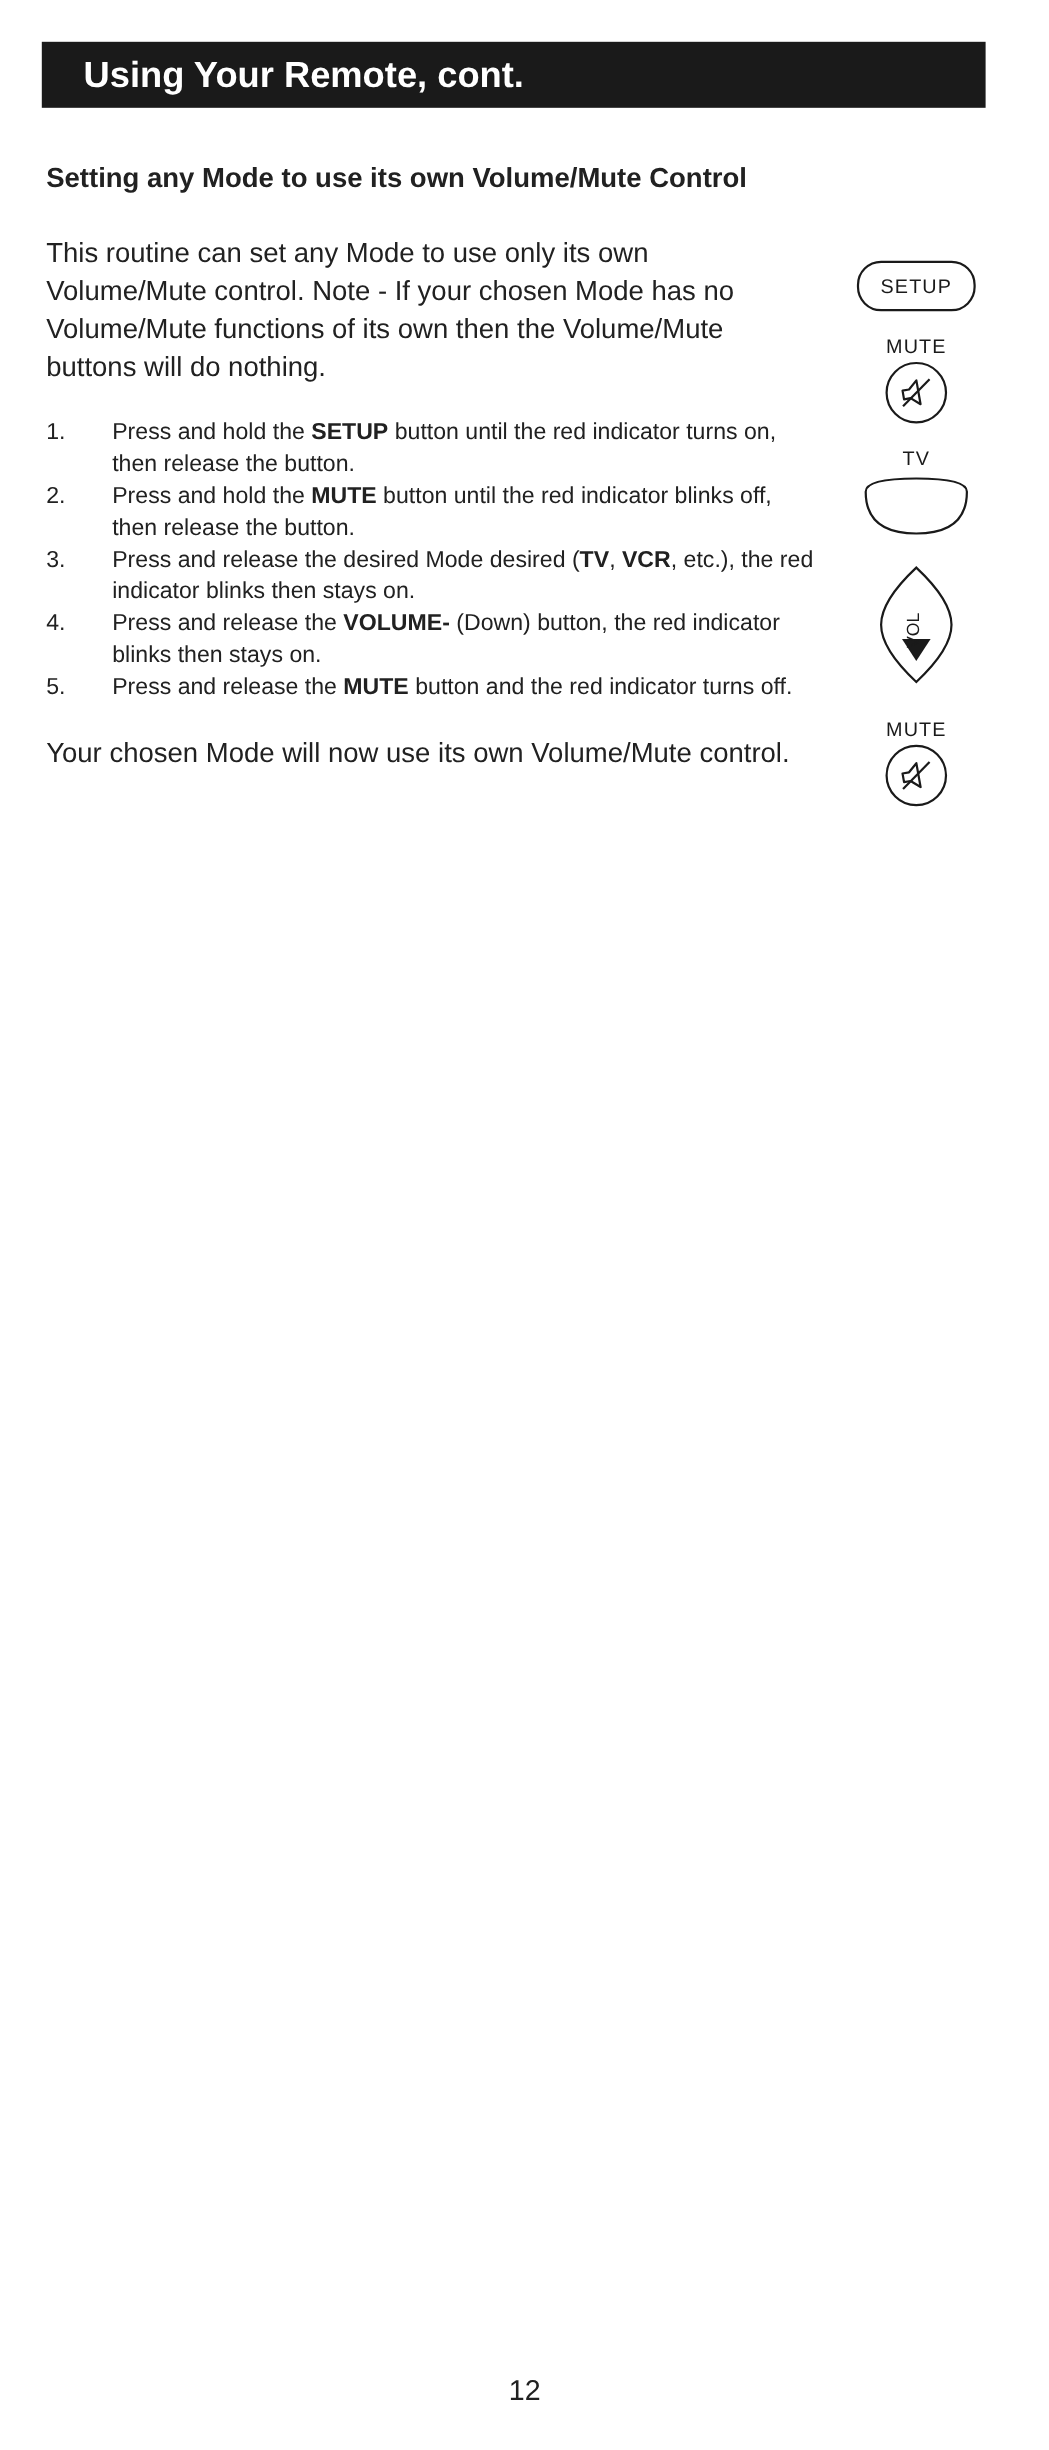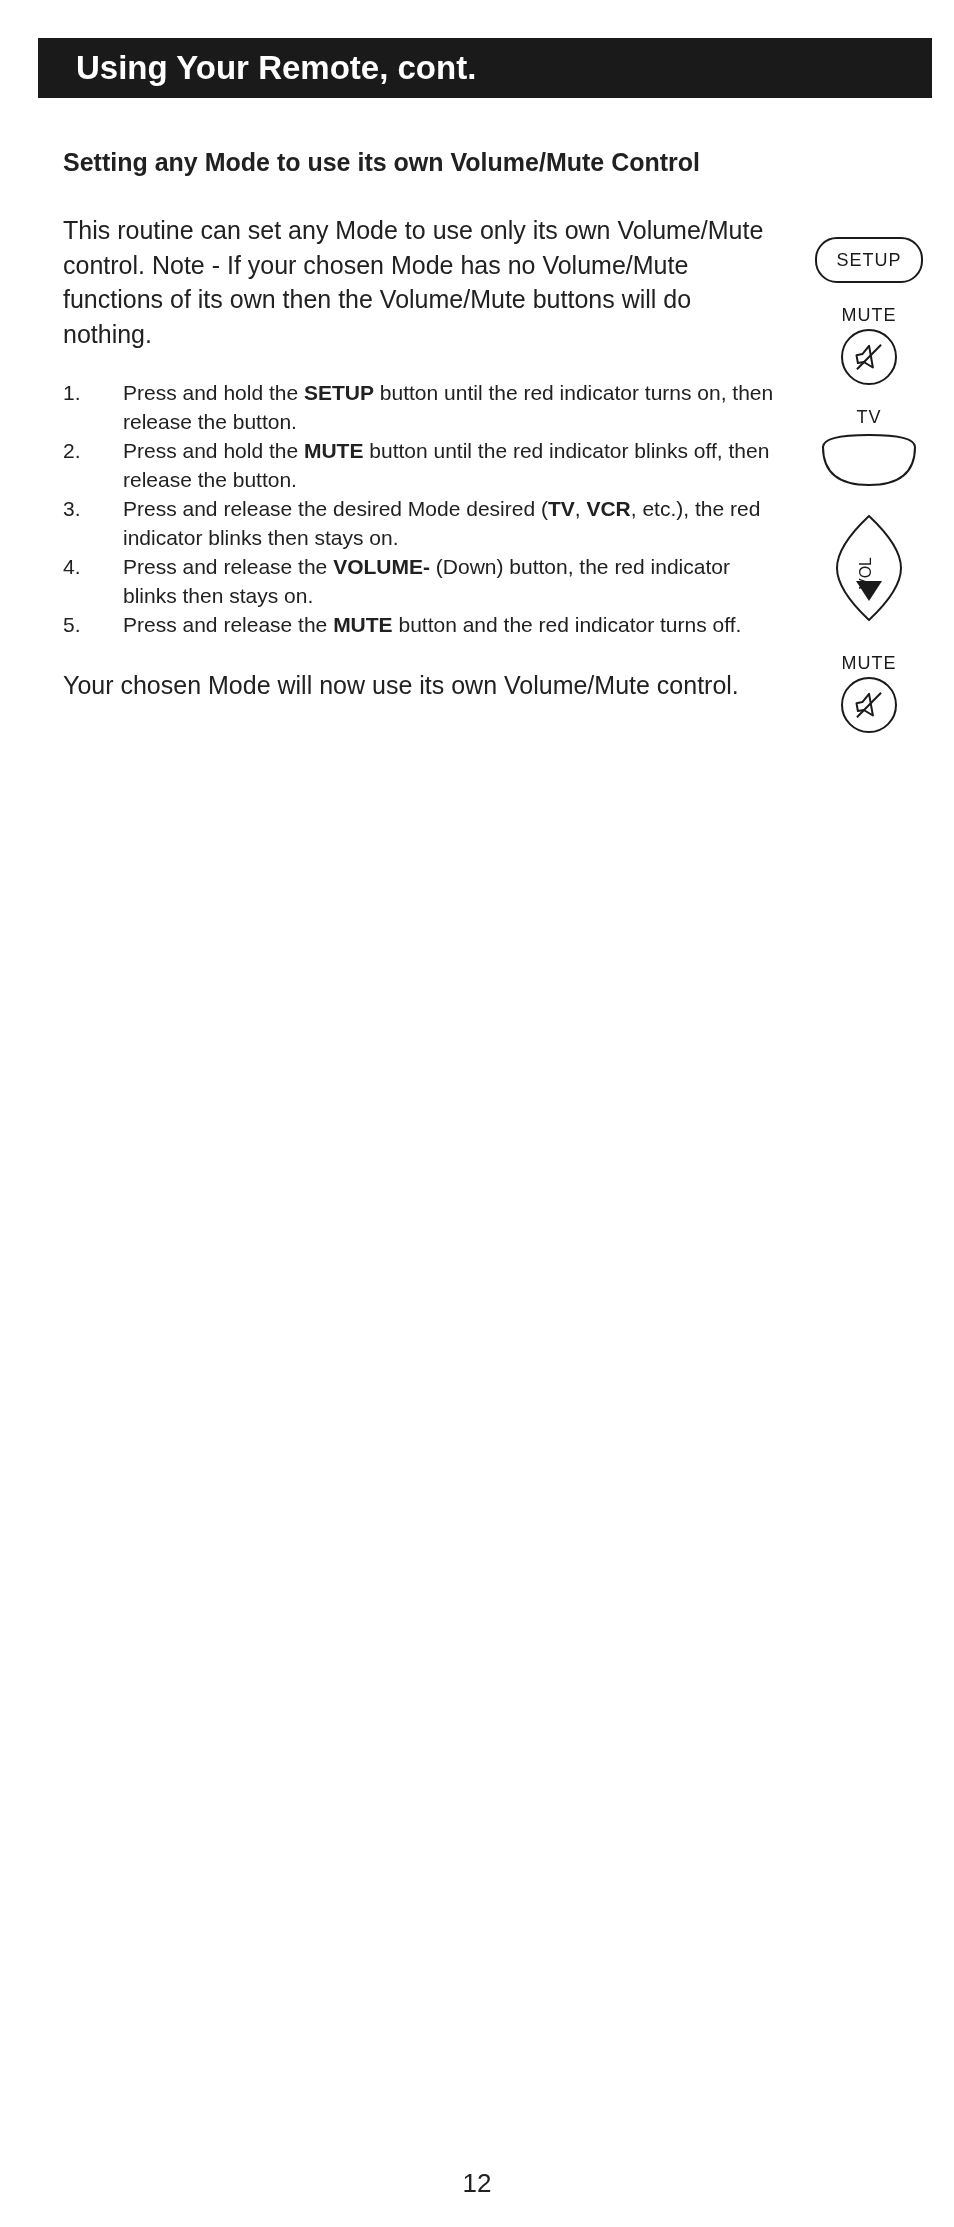--- a/index.html
+++ b/index.html
@@ -5,33 +5,32 @@
     * { box-sizing: border-box; margin: 0; padding: 0; }
     body {
       width: 954px;
       height: 2227px;
       background: #ffffff;
       font-family: -apple-system, "Segoe UI", Arial, sans-serif;
       color: #212121;
       position: relative;
     }
     .page {
-      padding: 38px 22px 0 38px;
+      padding: 38px 58px 0 38px;
     }
     .title-bar {
       background: #1a1a1a;
       color: #ffffff;
       font-size: 33px;
       font-weight: 700;
       padding: 11px 0 11px 38px;
       margin-bottom: 50px;
     }
     .content {
       padding: 0 4px 0 4px;
-      margin-left: 21px;
     }
     .subheading {
       font-size: 25px;
       font-weight: 700;
       margin-bottom: 36px;
     }
     .columns {
       display: flex;
       gap: 32px;
     }
@@ -120,21 +119,21 @@
       width: 100px;
       height: 56px;
     }
     .vol-btn {
       position: relative;
       width: 70px;
       height: 110px;
     }
     .page-number {
       position: absolute;
-      bottom: 28px;
+      bottom: 38px;
       left: 0;
       right: 0;
       text-align: center;
       font-size: 26px;
       color: #212121;
     }
   </style>
 </head>
 <body>
 

